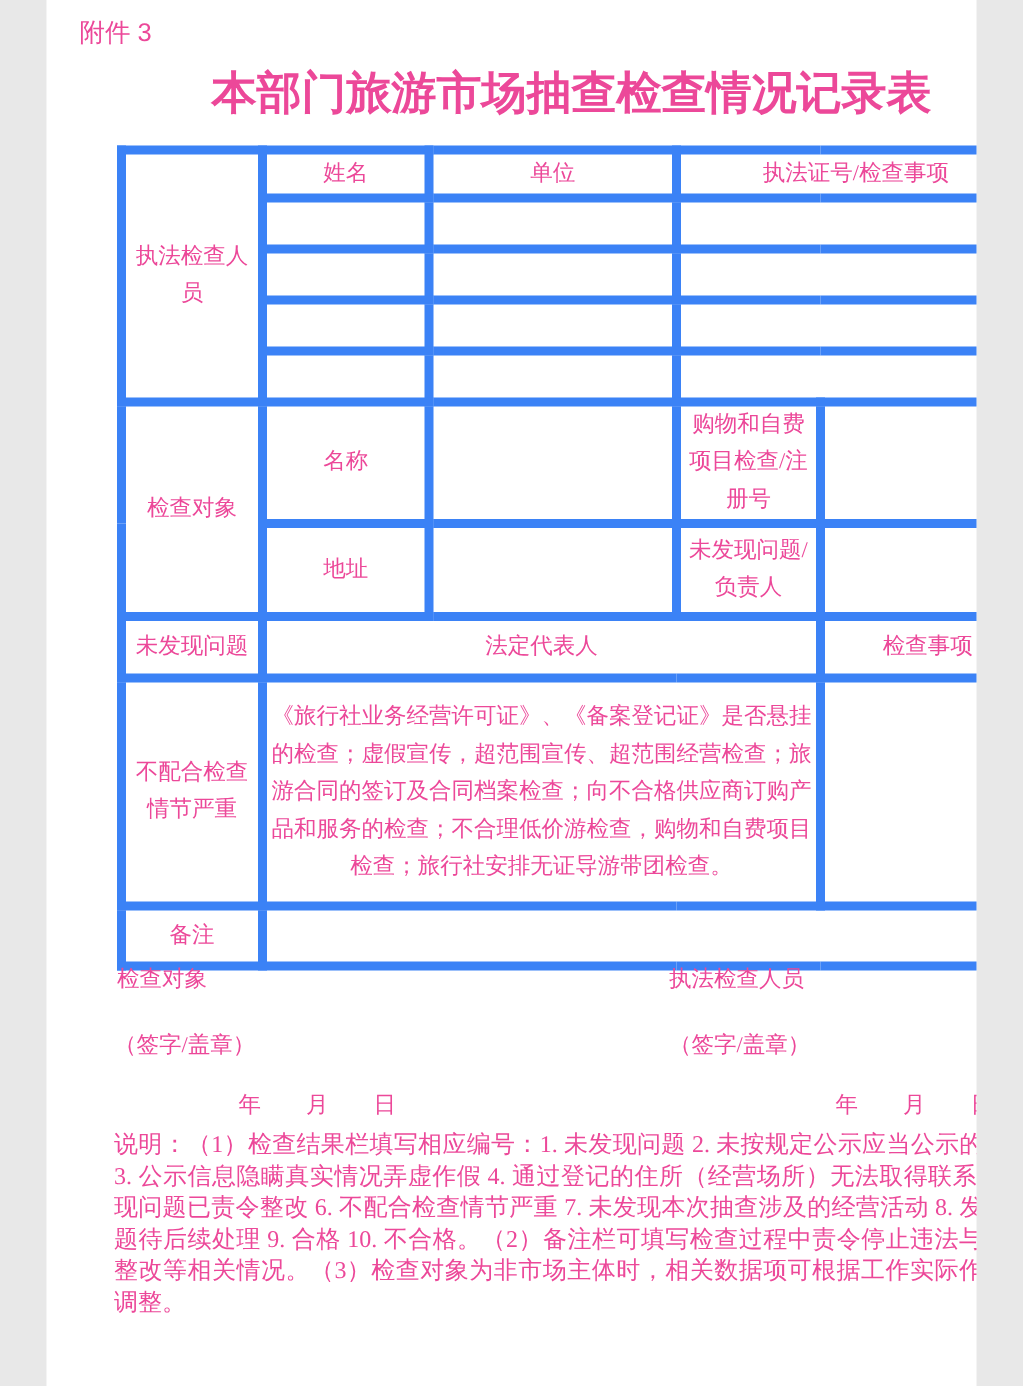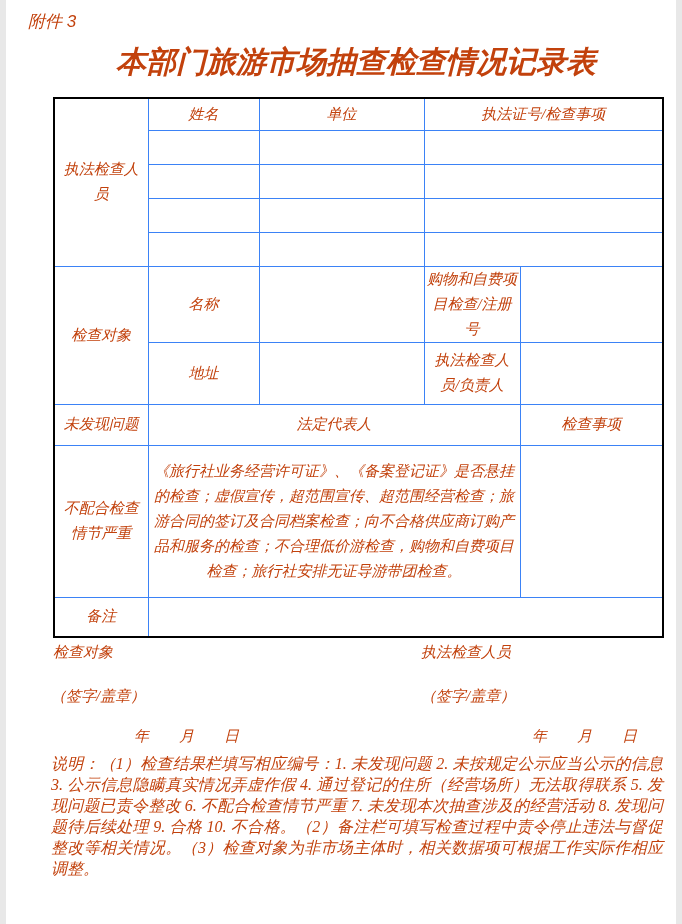--- a/index.html
+++ b/index.html
@@ -1,36 +1,36 @@
 <!DOCTYPE html>
 <html><head>
 <meta charset="utf-8">
 <style>
   html,body{margin:0;padding:0;background:#e8e8e8;}
   .page{
-    position:relative;width:670px;height:924px;background:#ffffff;
-    font-family:"Liberation Serif","DejaVu Serif",serif;color:#c2410c;
-    overflow:hidden;margin:0 auto;font-style:italic;
+    position:relative;width:620px;height:924px;background:#ffffff;
+    font-family:"Liberation Serif","DejaVu Serif",serif;color:#ec4899;
+    overflow:hidden;margin:0 auto;
   }
   .attachment{
     position:absolute;left:22px;top:10px;font-size:17px;
     font-family:"Liberation Sans","DejaVu Sans",sans-serif;font-weight:500;
   }
   .title{
     position:absolute;left:30px;top:42px;width:640px;margin:0;
     text-align:center;font-size:30px;font-weight:bold;
     font-family:"Liberation Sans","DejaVu Sans",sans-serif;letter-spacing:0px;
   }
   table.form{
     position:absolute;left:47px;top:97px;width:609px;
     border-collapse:collapse;table-layout:fixed;
     border:2px solid #000;
   }
   table.form td{
-    border:1px solid #3b82f6;text-align:center;vertical-align:middle;
+    border:6px solid #3b82f6;text-align:center;vertical-align:middle;
     font-size:15px;line-height:25px;padding:0 2px;
     word-break:break-all;overflow:hidden;
   }
   td.label{padding:0 8px;}
   tr.r-head{height:32px;}
   tr.r-empty{height:34px;}
   tr.r-name{height:64px;}
   tr.r-addr{height:62px;}
   tr.r-unit{height:41px;}
   tr.r-bureau{height:152px;}
@@ -98,21 +98,21 @@
       <tr class="r-name">
         <td class="label" rowspan="2">检查对象</td>
         <td>名称</td>
         <td></td>
         <td>购物和自费项目检查/注册号</td>
         <td></td>
       </tr>
       <tr class="r-addr">
         <td>地址</td>
         <td></td>
-        <td>执法检查人员/负责人</td>
+        <td>未发现问题/负责人</td>
         <td></td>
       </tr>
       <tr class="r-unit">
         <td class="label">未发现问题</td>
         <td colspan="3">法定代表人</td>
         <td>检查事项</td>
       </tr>
       <tr class="r-bureau">
         <td class="label">不配合检查情节严重</td>
         <td colspan="3" class="items-text">《旅行社业务经营许可证》、《备案登记证》是否悬挂的检查；虚假宣传，超范围宣传、超范围经营检查；旅游合同的签订及合同档案检查；向不合格供应商订购产品和服务的检查；不合理低价游检查，购物和自费项目检查；旅行社安排无证导游带团检查。</td>

